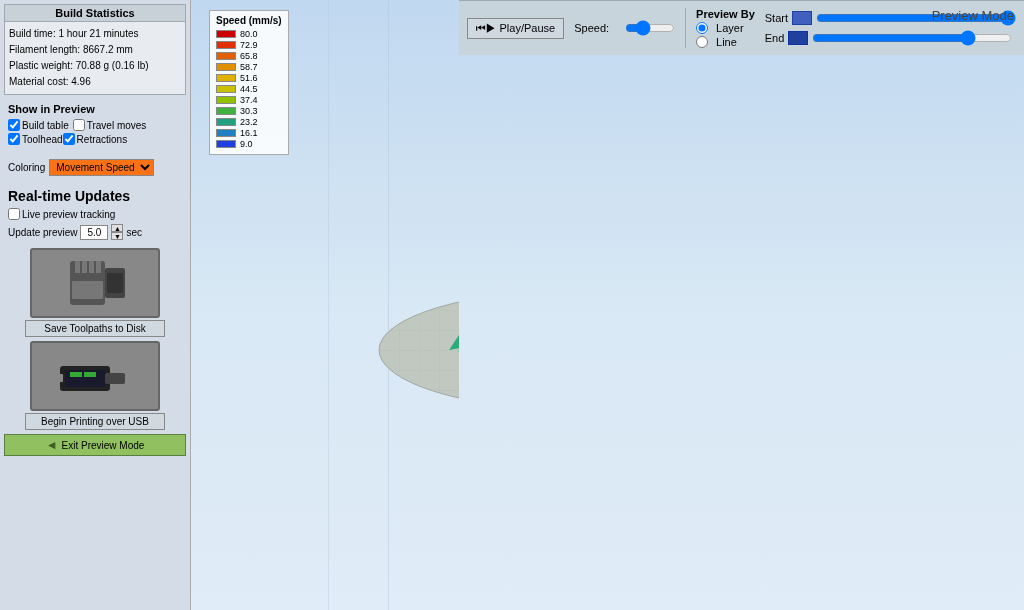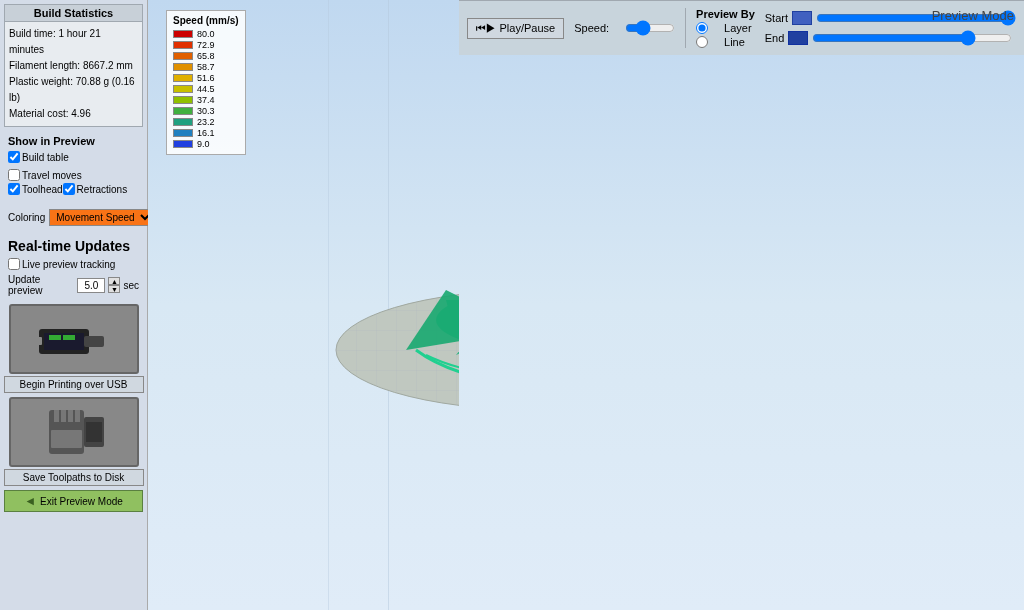--- a/index.html
+++ b/index.html
@@ -1,21 +1,21 @@
 <!DOCTYPE html>
 <html><head>
   <meta charset="utf-8">
   <style>
     * { box-sizing: border-box; margin: 0; padding: 0; }
     body { font-family: Arial, sans-serif; font-size: 11px; background: #c8d8e8; width: 1024px; height: 610px; overflow: hidden; display: flex; flex-direction: column; }
 
     .main-container { display: flex; flex: 1; overflow: hidden; }
 
     
-    .left-panel { width: 148px; background: #d4dce8; border-right: 1px solid #aaa; display: flex; flex-direction: column; flex-shrink: 0; padding: 4px; gap: 4px; }
+    .left-panel { width: 191px; background: #d4dce8; border-right: 1px solid #aaa; display: flex; flex-direction: column; flex-shrink: 0; padding: 4px; gap: 4px; }
 
     .panel-section { background: #e8ecf0; border: 1px solid #a0a8b0; padding: 4px; }
     .panel-section-title { text-align: center; font-weight: bold; font-size: 11px; background: #c8d0d8; border-bottom: 1px solid #a0a8b0; margin: -4px -4px 4px -4px; padding: 2px 4px; }
 
     .stats-text { font-size: 10px; line-height: 1.6; }
 
     .show-preview { padding: 4px; }
     .show-preview .section-title { font-size: 11px; font-weight: bold; margin-bottom: 4px; }
     .checkbox-row { display: flex; align-items: center; gap: 2px; margin-bottom: 2px; font-size: 10px; }
     .checkbox-row input[type="checkbox"] { width: 12px; height: 12px; }
@@ -51,21 +51,21 @@
 
     
     .bottom-bar { background: #c8d4dc; border-top: 1px solid #a0a8b0; padding: 4px 8px; display: flex; align-items: center; gap: 10px; height: 55px; }
 
     .play-pause-btn { background: #d0d8e0; border: 1px solid #888; padding: 3px 8px; font-size: 11px; cursor: pointer; display: flex; align-items: center; gap: 4px; white-space: nowrap; }
 
     .speed-control { display: flex; align-items: center; gap: 16px; font-size: 11px; }
     .speed-slider { width: 50px; }
 
     .preview-by { display: flex; flex-direction: column; gap: 2px; font-size: 11px; }
-    .radio-row { display: flex; align-items: flex-end; gap: 16px; }
+    .radio-row { display: flex; align-items: flex-end; gap: 8px; }
     .radio-row input[type="radio"] { width: 12px; height: 12px; }
 
     .start-end { display: flex; flex-direction: column; gap: 4px; font-size: 11px; }
     .start-row, .end-row { display: flex; align-items: center; gap: 4px; }
     .layer-indicator { width: 20px; height: 14px; background: #4060c0; border: 1px solid #2040a0; }
     .layer-indicator-end { width: 20px; height: 14px; background: #2040a0; border: 1px solid #1030a0; }
 
     .preview-mode-label { position: absolute; top: 8px; right: 10px; font-size: 13px; color: #444; }
   </style>
 </head>
@@ -124,52 +124,52 @@
       </div>
       <div class="update-interval-row">
         <span>Update preview</span>
         <input type="text" class="interval-input" value="5.0" style="">
         <div class="spinner">
           <button>▲</button>
           <button>▼</button>
         </div>
         <span>sec</span>
       </div>
-    </div>
-
-    <div class="usb-button-container">
-      <div class="device-thumb">
-        <svg width="90" height="60" viewBox="0 0 90 60">
-          <rect x="10" y="20" width="50" height="25" rx="3" fill="#222"></rect>
-          <rect x="55" y="27" width="20" height="11" rx="2" fill="#444"></rect>
-          <rect x="15" y="24" width="40" height="17" fill="#1a1a2e"></rect>
-          <rect x="5" y="28" width="8" height="8" rx="1" fill="#888"></rect>
-          <rect x="20" y="26" width="12" height="5" fill="#3a3"></rect>
-          <rect x="34" y="26" width="12" height="5" fill="#3a3"></rect>
-        </svg>
-      </div>
-      <div class="action-button">Begin Printing over USB</div>
     </div>
 
     <div class="usb-button-container">
       <div class="device-thumb">
         <svg width="90" height="60" viewBox="0 0 90 60">
           <rect x="20" y="8" width="35" height="44" rx="3" fill="#555"></rect>
           <rect x="25" y="8" width="5" height="12" fill="#777"></rect>
           <rect x="32" y="8" width="5" height="12" fill="#777"></rect>
           <rect x="39" y="8" width="5" height="12" fill="#777"></rect>
           <rect x="46" y="8" width="5" height="12" fill="#777"></rect>
           <rect x="22" y="28" width="31" height="18" rx="1" fill="#777"></rect>
           <rect x="55" y="15" width="20" height="30" rx="2" fill="#444"></rect>
           <rect x="57" y="20" width="16" height="20" fill="#333"></rect>
         </svg>
       </div>
       <div class="action-button">Save Toolpaths to Disk</div>
     </div>
 
+    <div class="usb-button-container">
+      <div class="device-thumb">
+        <svg width="90" height="60" viewBox="0 0 90 60">
+          <rect x="10" y="20" width="50" height="25" rx="3" fill="#222"></rect>
+          <rect x="55" y="27" width="20" height="11" rx="2" fill="#444"></rect>
+          <rect x="15" y="24" width="40" height="17" fill="#1a1a2e"></rect>
+          <rect x="5" y="28" width="8" height="8" rx="1" fill="#888"></rect>
+          <rect x="20" y="26" width="12" height="5" fill="#3a3"></rect>
+          <rect x="34" y="26" width="12" height="5" fill="#3a3"></rect>
+        </svg>
+      </div>
+      <div class="action-button">Begin Printing over USB</div>
+    </div>
+
     <button class="exit-button">
       <span class="arrow">◄</span>
       <span>Exit Preview Mode</span>
     </button>
 
   </div>
 
   <div class="preview-area">
     <div class="preview-header">
       <span class="preview-mode-label">Preview Mode</span>

